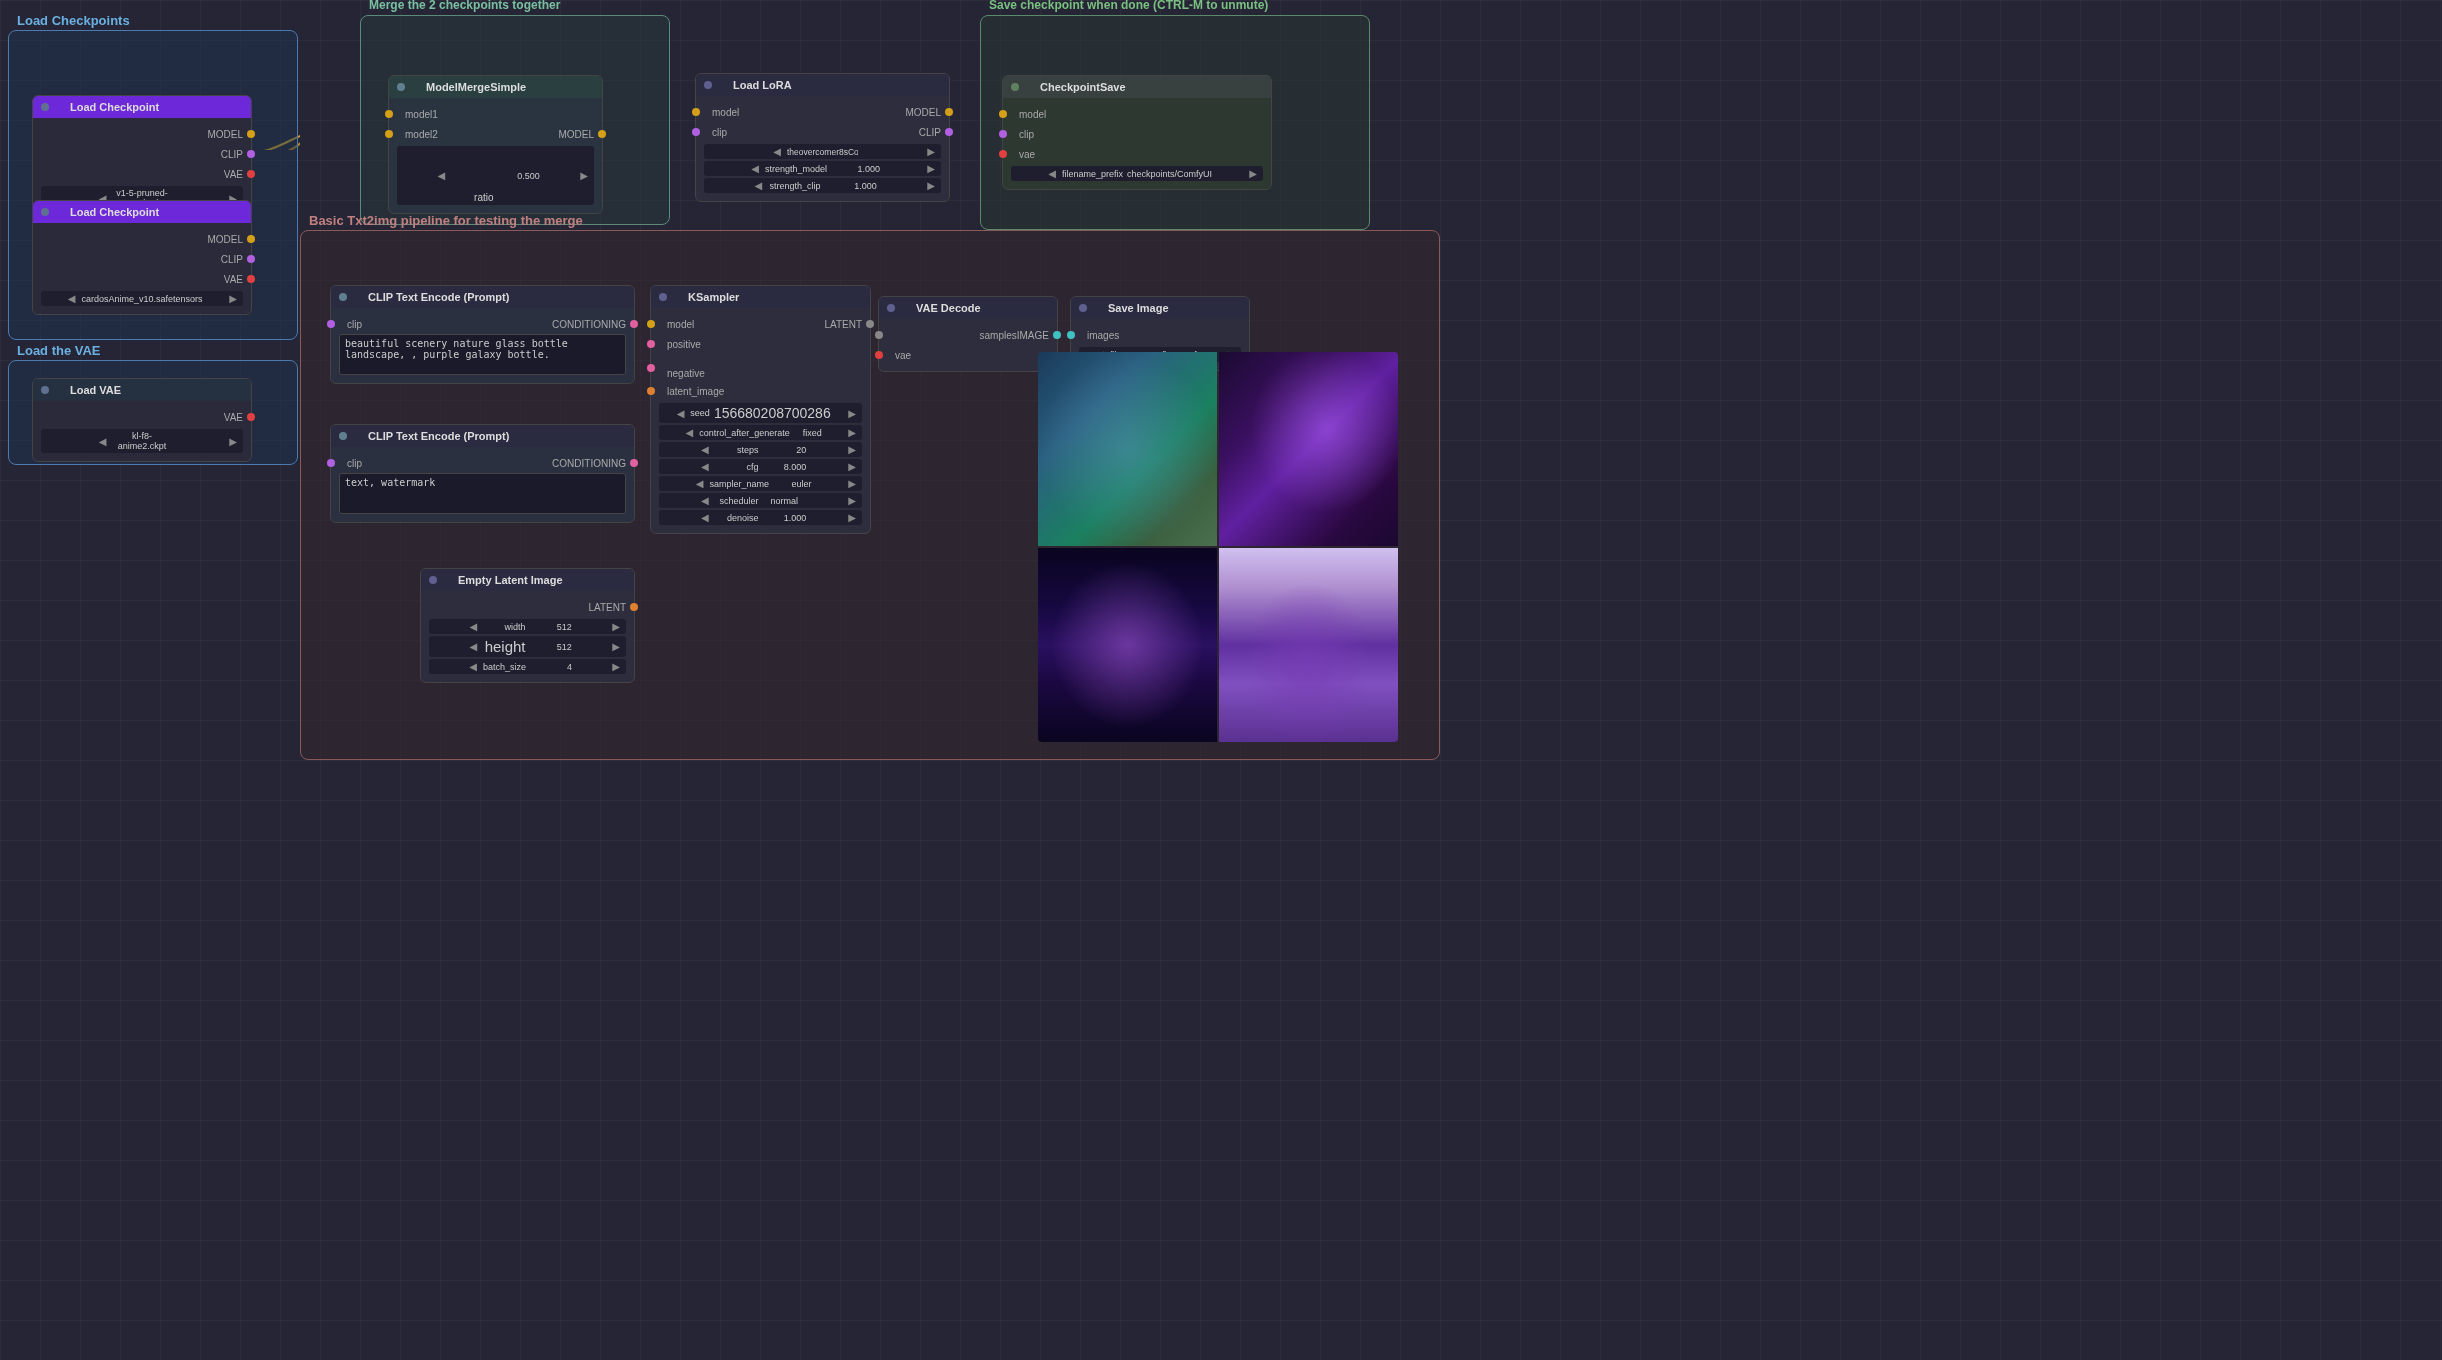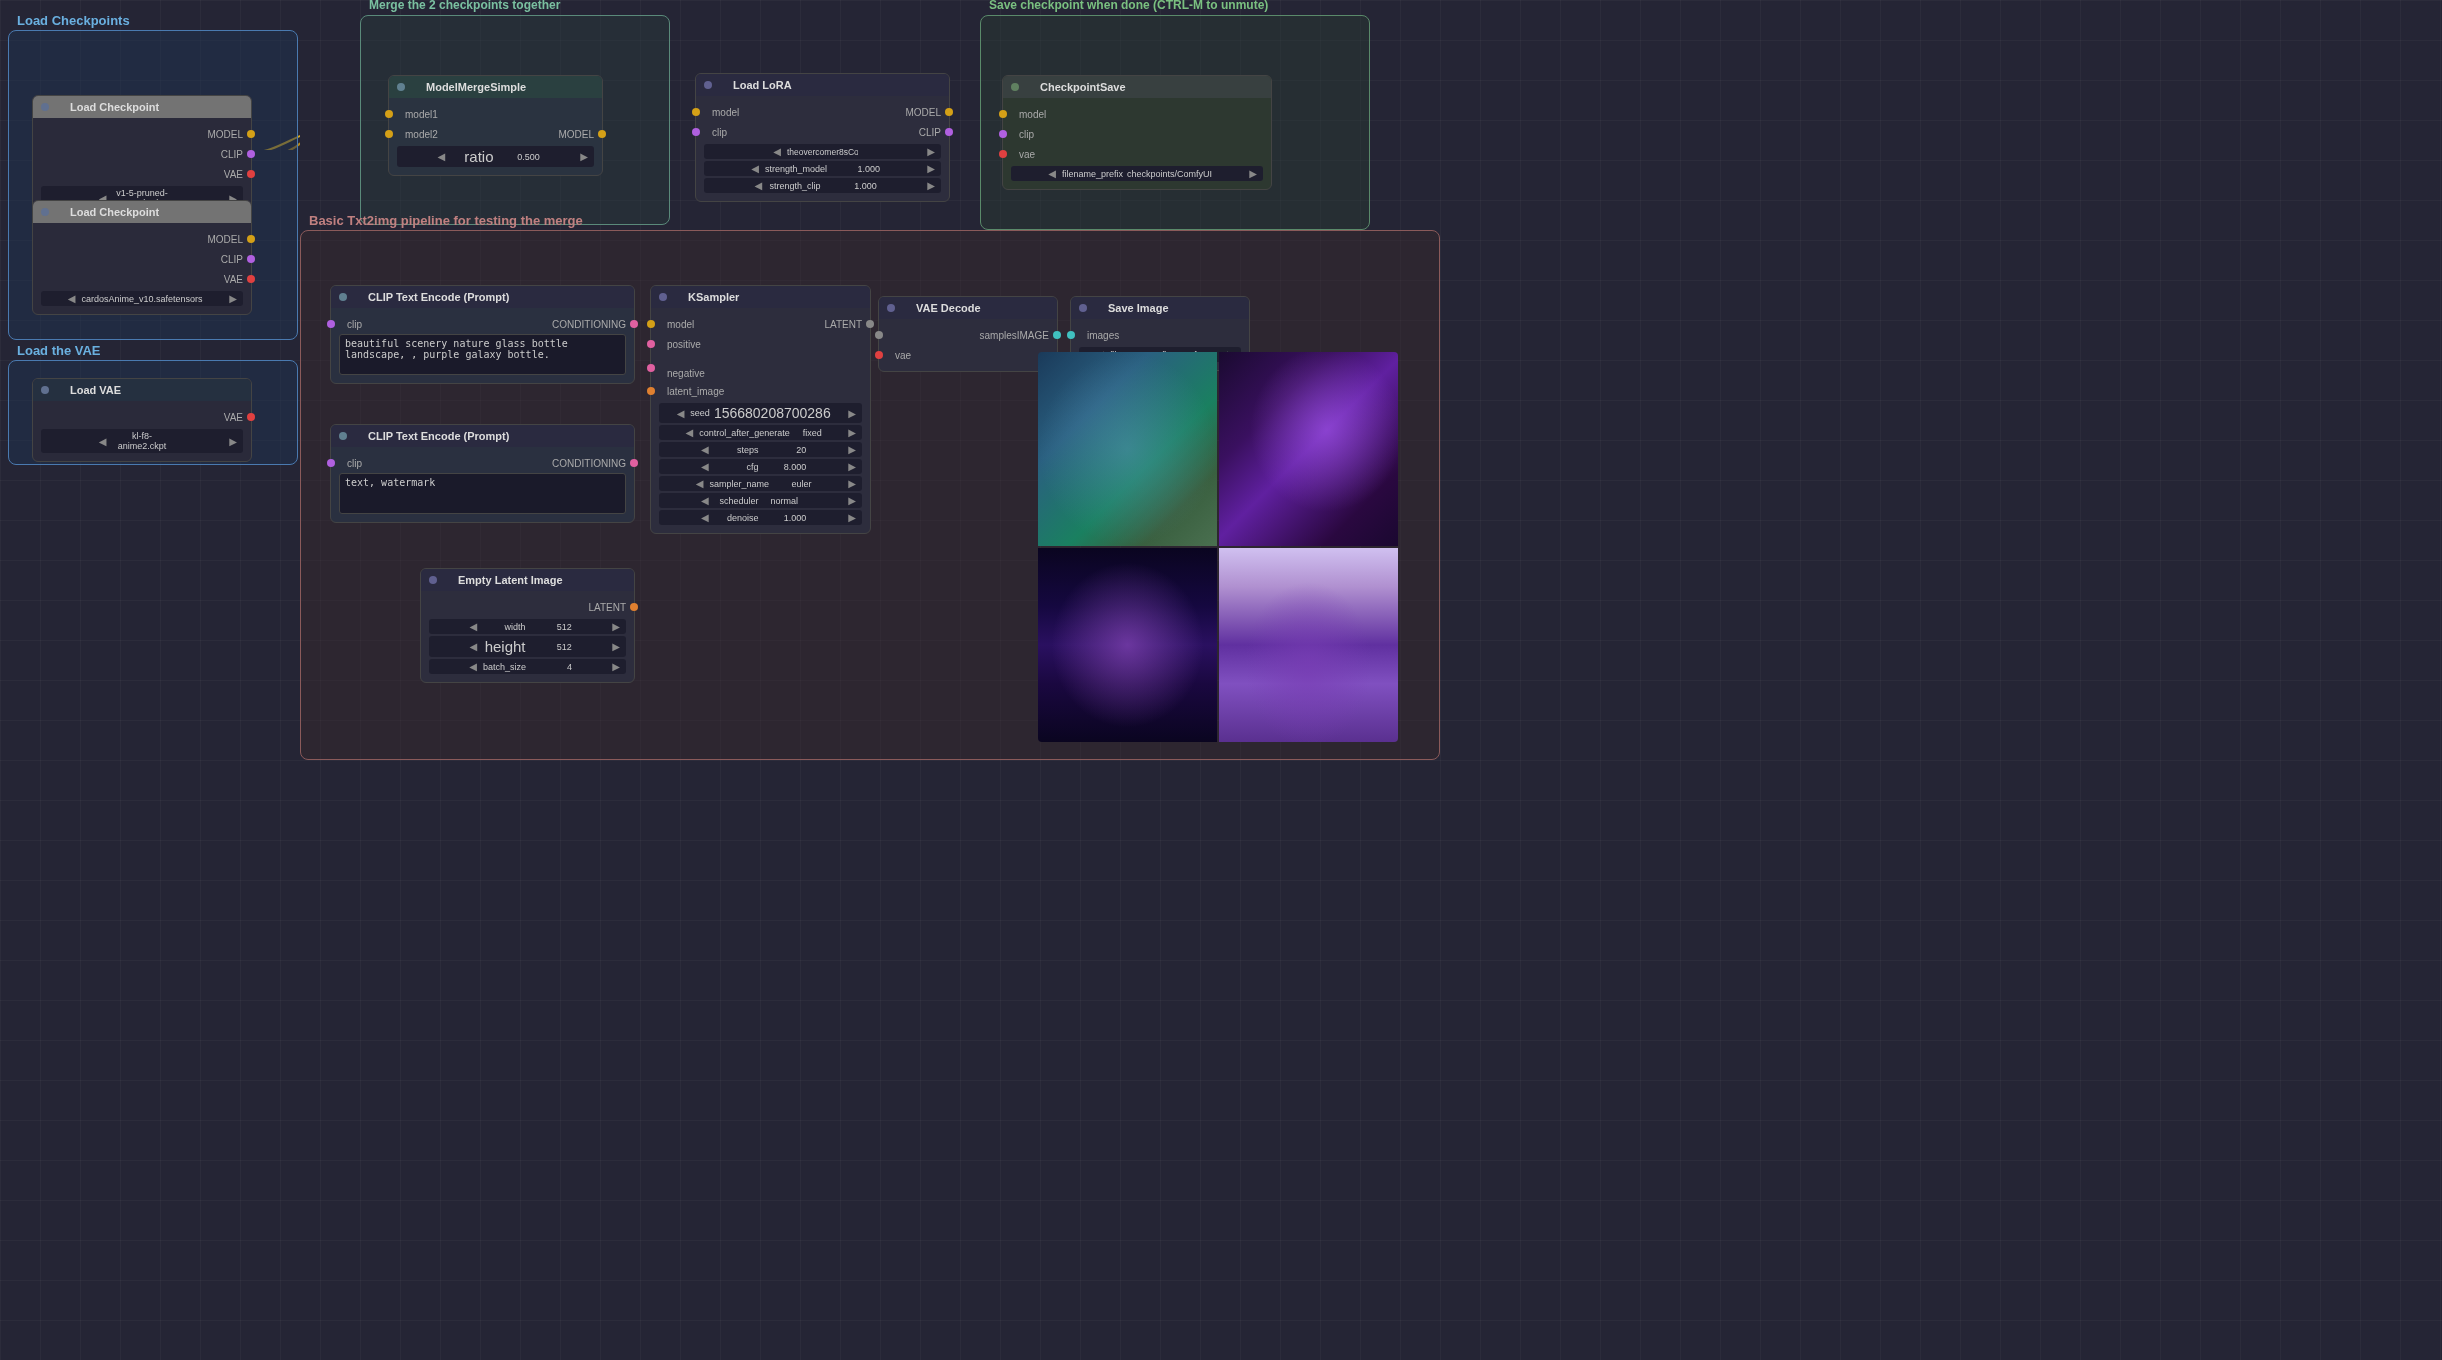--- a/index.html
+++ b/index.html
@@ -149,21 +149,21 @@
     .node-clip { background: #2a3040; }
     .node-ksampler { background: #2d2d3d; }
     .node-vae { background: #2d2d3d; }
     .node-save { background: #2d2d3d; }
     .node-checkpoint { background: #2a2a3a; }
     .node-lora { background: #2d2d3d; }
     .node-merge { background: #2a3340; }
     .node-latent { background: #2d2d3d; }
 
     .header-merge { background: #2a4040; }
-    .header-load { background: #737373; }
+    .header-load { background: #6d28d9; }
     .header-vae { background: #253040; }
     .header-lora { background: #2a2a40; }
     .header-ksampler { background: #2a2a40; }
     .header-clip { background: #2a2a40; }
     .header-latent { background: #2a2a40; }
     .header-decode { background: #2a2a40; }
     .header-saveimg { background: #2a2a40; }
     .header-cptsave { background: #384040; }
 
     .group-load-checkpoints {
@@ -399,21 +399,21 @@
       <span class="port-label" style="padding-left:8px;">model1</span>
     </div>
     <div class="node-row" style="position:relative;">
       <span class="port left yellow"></span>
       <span class="port-label" style="padding-left:8px;">model2</span>
       <span class="port right yellow"></span>
       <span class="port-label" style="position:absolute; right:8px;">MODEL</span>
     </div>
     <div class="value-row">
       <span class="arrow-btn">◀</span>
-      <span style="font-size:15px;">ratio</span>
+      <span style="font-size:10px;margin-top:44px;">ratio</span>
       <span style="font-size:9px; flex:1; text-align:right;">0.500</span>
       <span class="arrow-btn">▶</span>
     </div>
   </div>
 </div>
 
 <div class="node node-lora" style="left:695px; top:73px; width:255px;">
   <div class="node-header header-lora">
     <span class="node-dot" style="background:#606090;"></span>
     <span class="node-title-text">Load LoRA</span>

